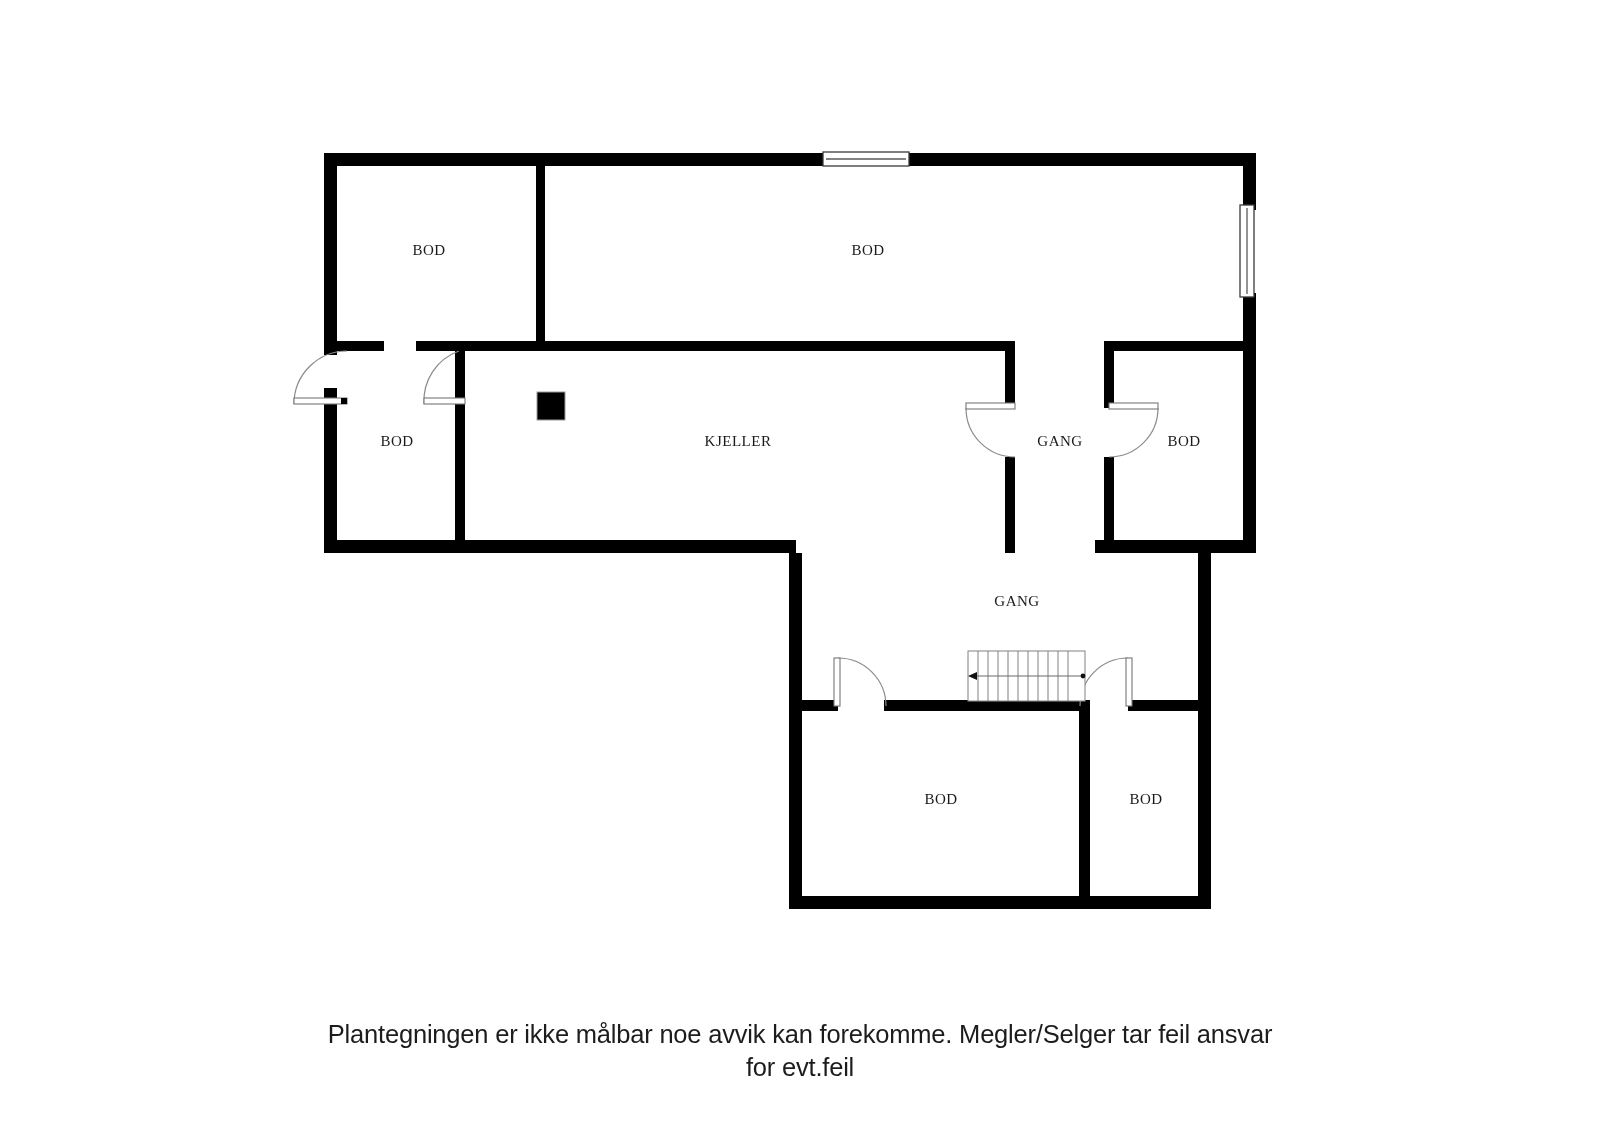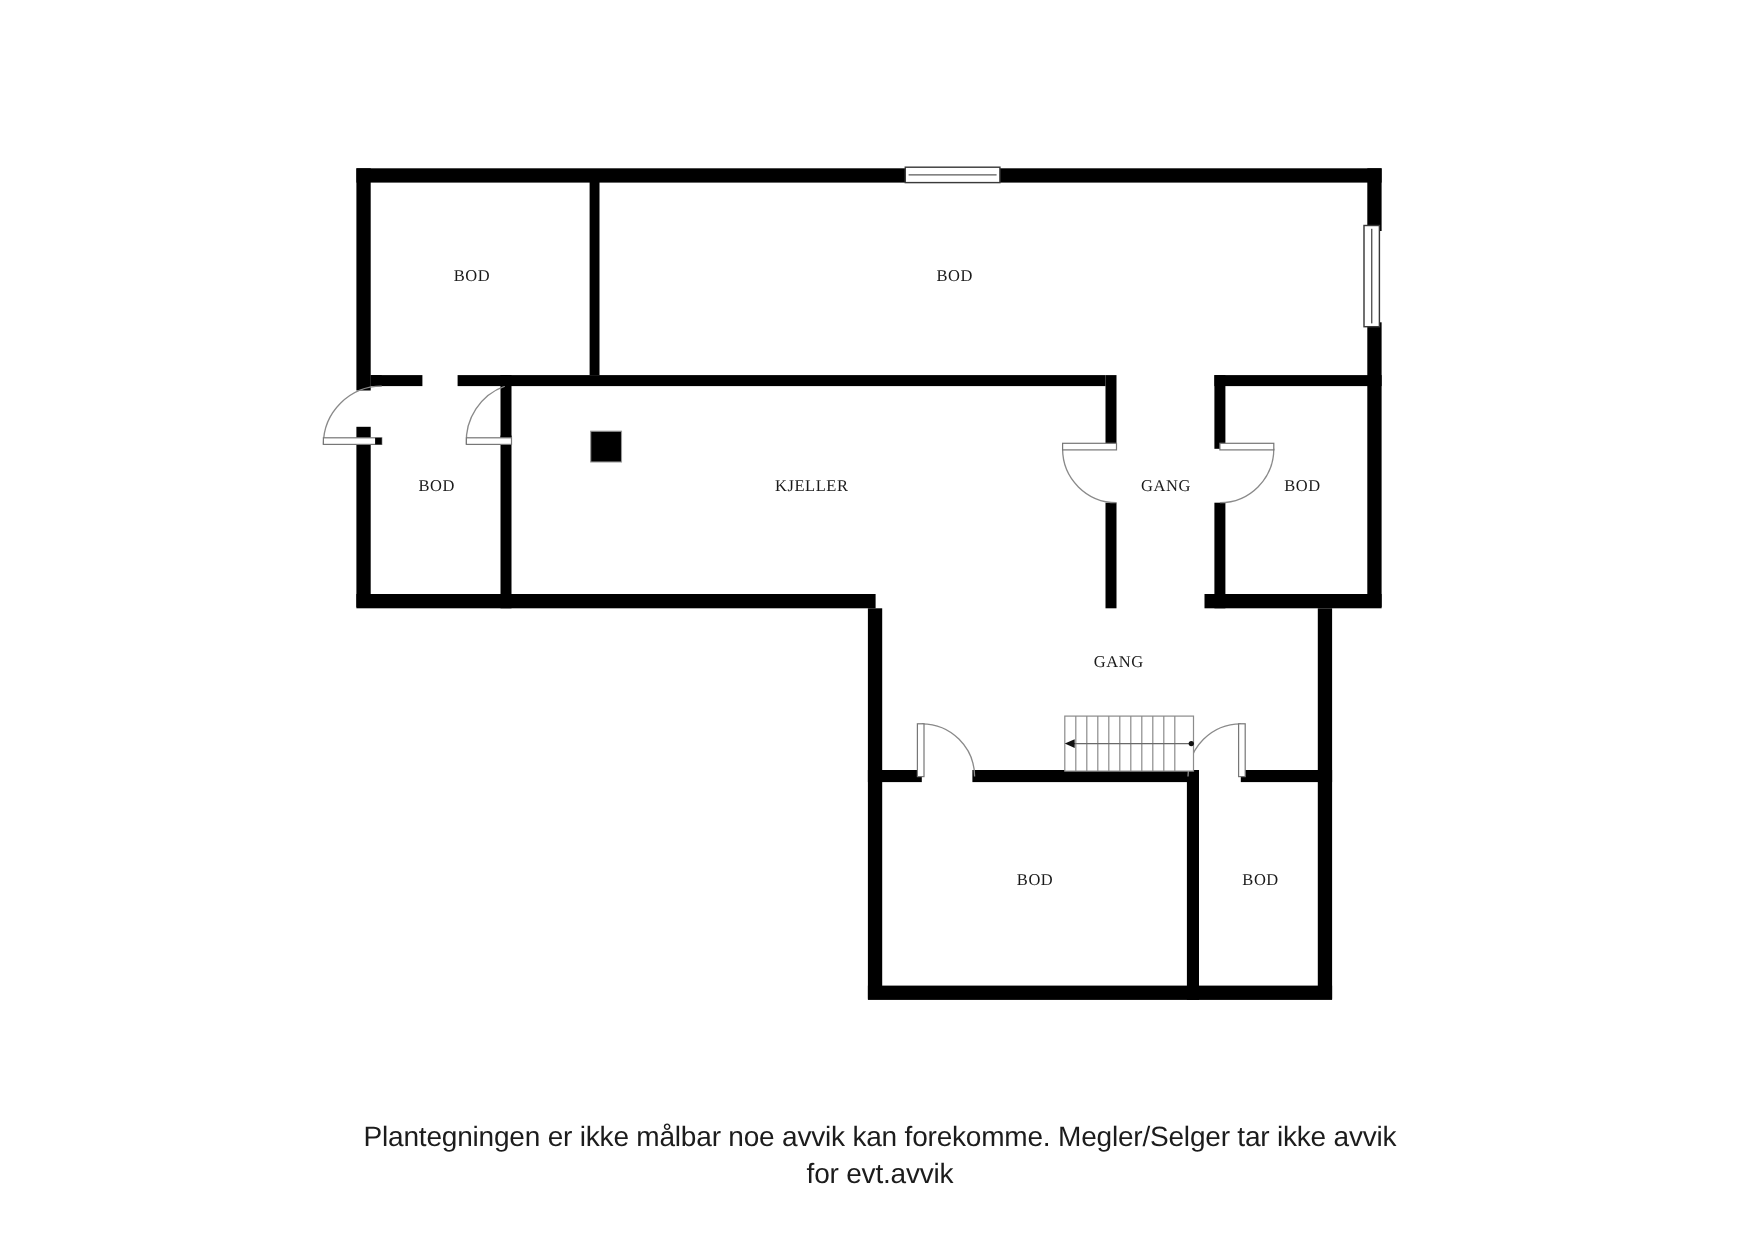--- a/index.html
+++ b/index.html
@@ -184,17 +184,17 @@
       <text class="room-label" x="1060" y="443">GANG</text>
       <text class="room-label" x="1184" y="443">BOD</text>
       <text class="room-label" x="1017" y="603">GANG</text>
       <text class="room-label" x="941" y="801">BOD</text>
       <text class="room-label" x="1146" y="801">BOD</text>
     </g>
 
   </svg>
 
   <div class="caption">
-    <span class="line">Plantegningen er ikke målbar noe avvik kan forekomme. Megler/Selger tar ikke avvik</span>
-    <span class="line">for evt.avvik</span>
+    <span class="line">Plantegningen er ikke målbar noe avvik kan forekomme. Megler/Selger tar feil ansvar</span>
+    <span class="line">for evt.feil</span>
   </div>
 
 </div>
 
 </body></html>

